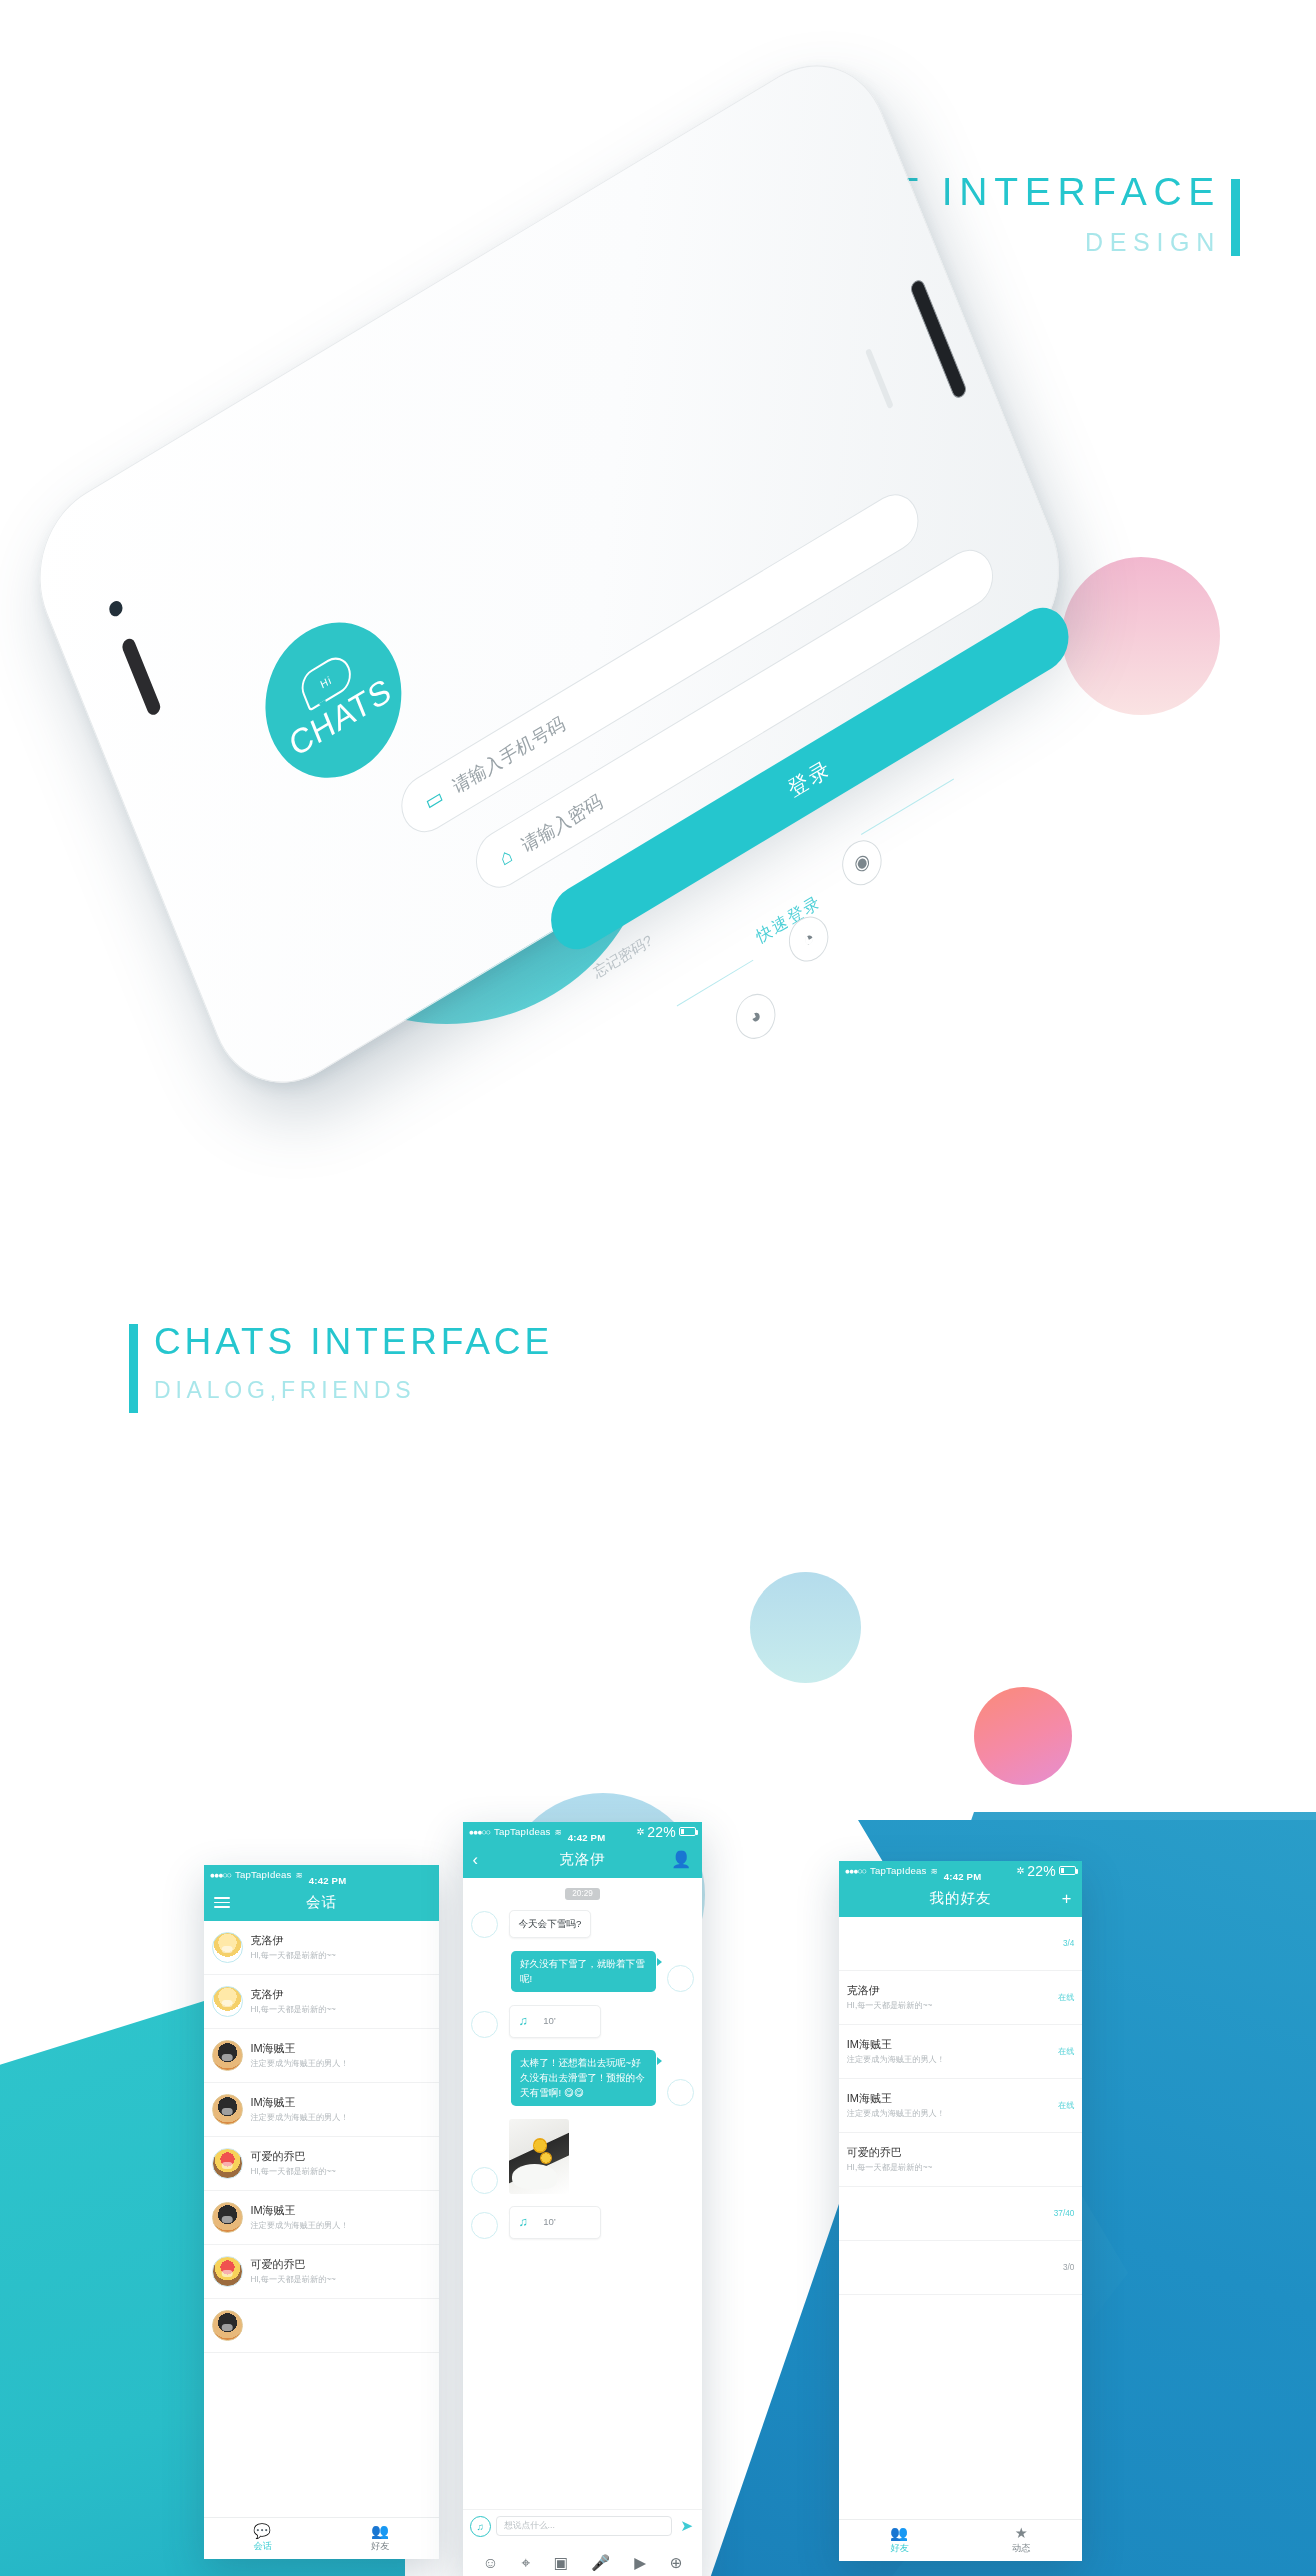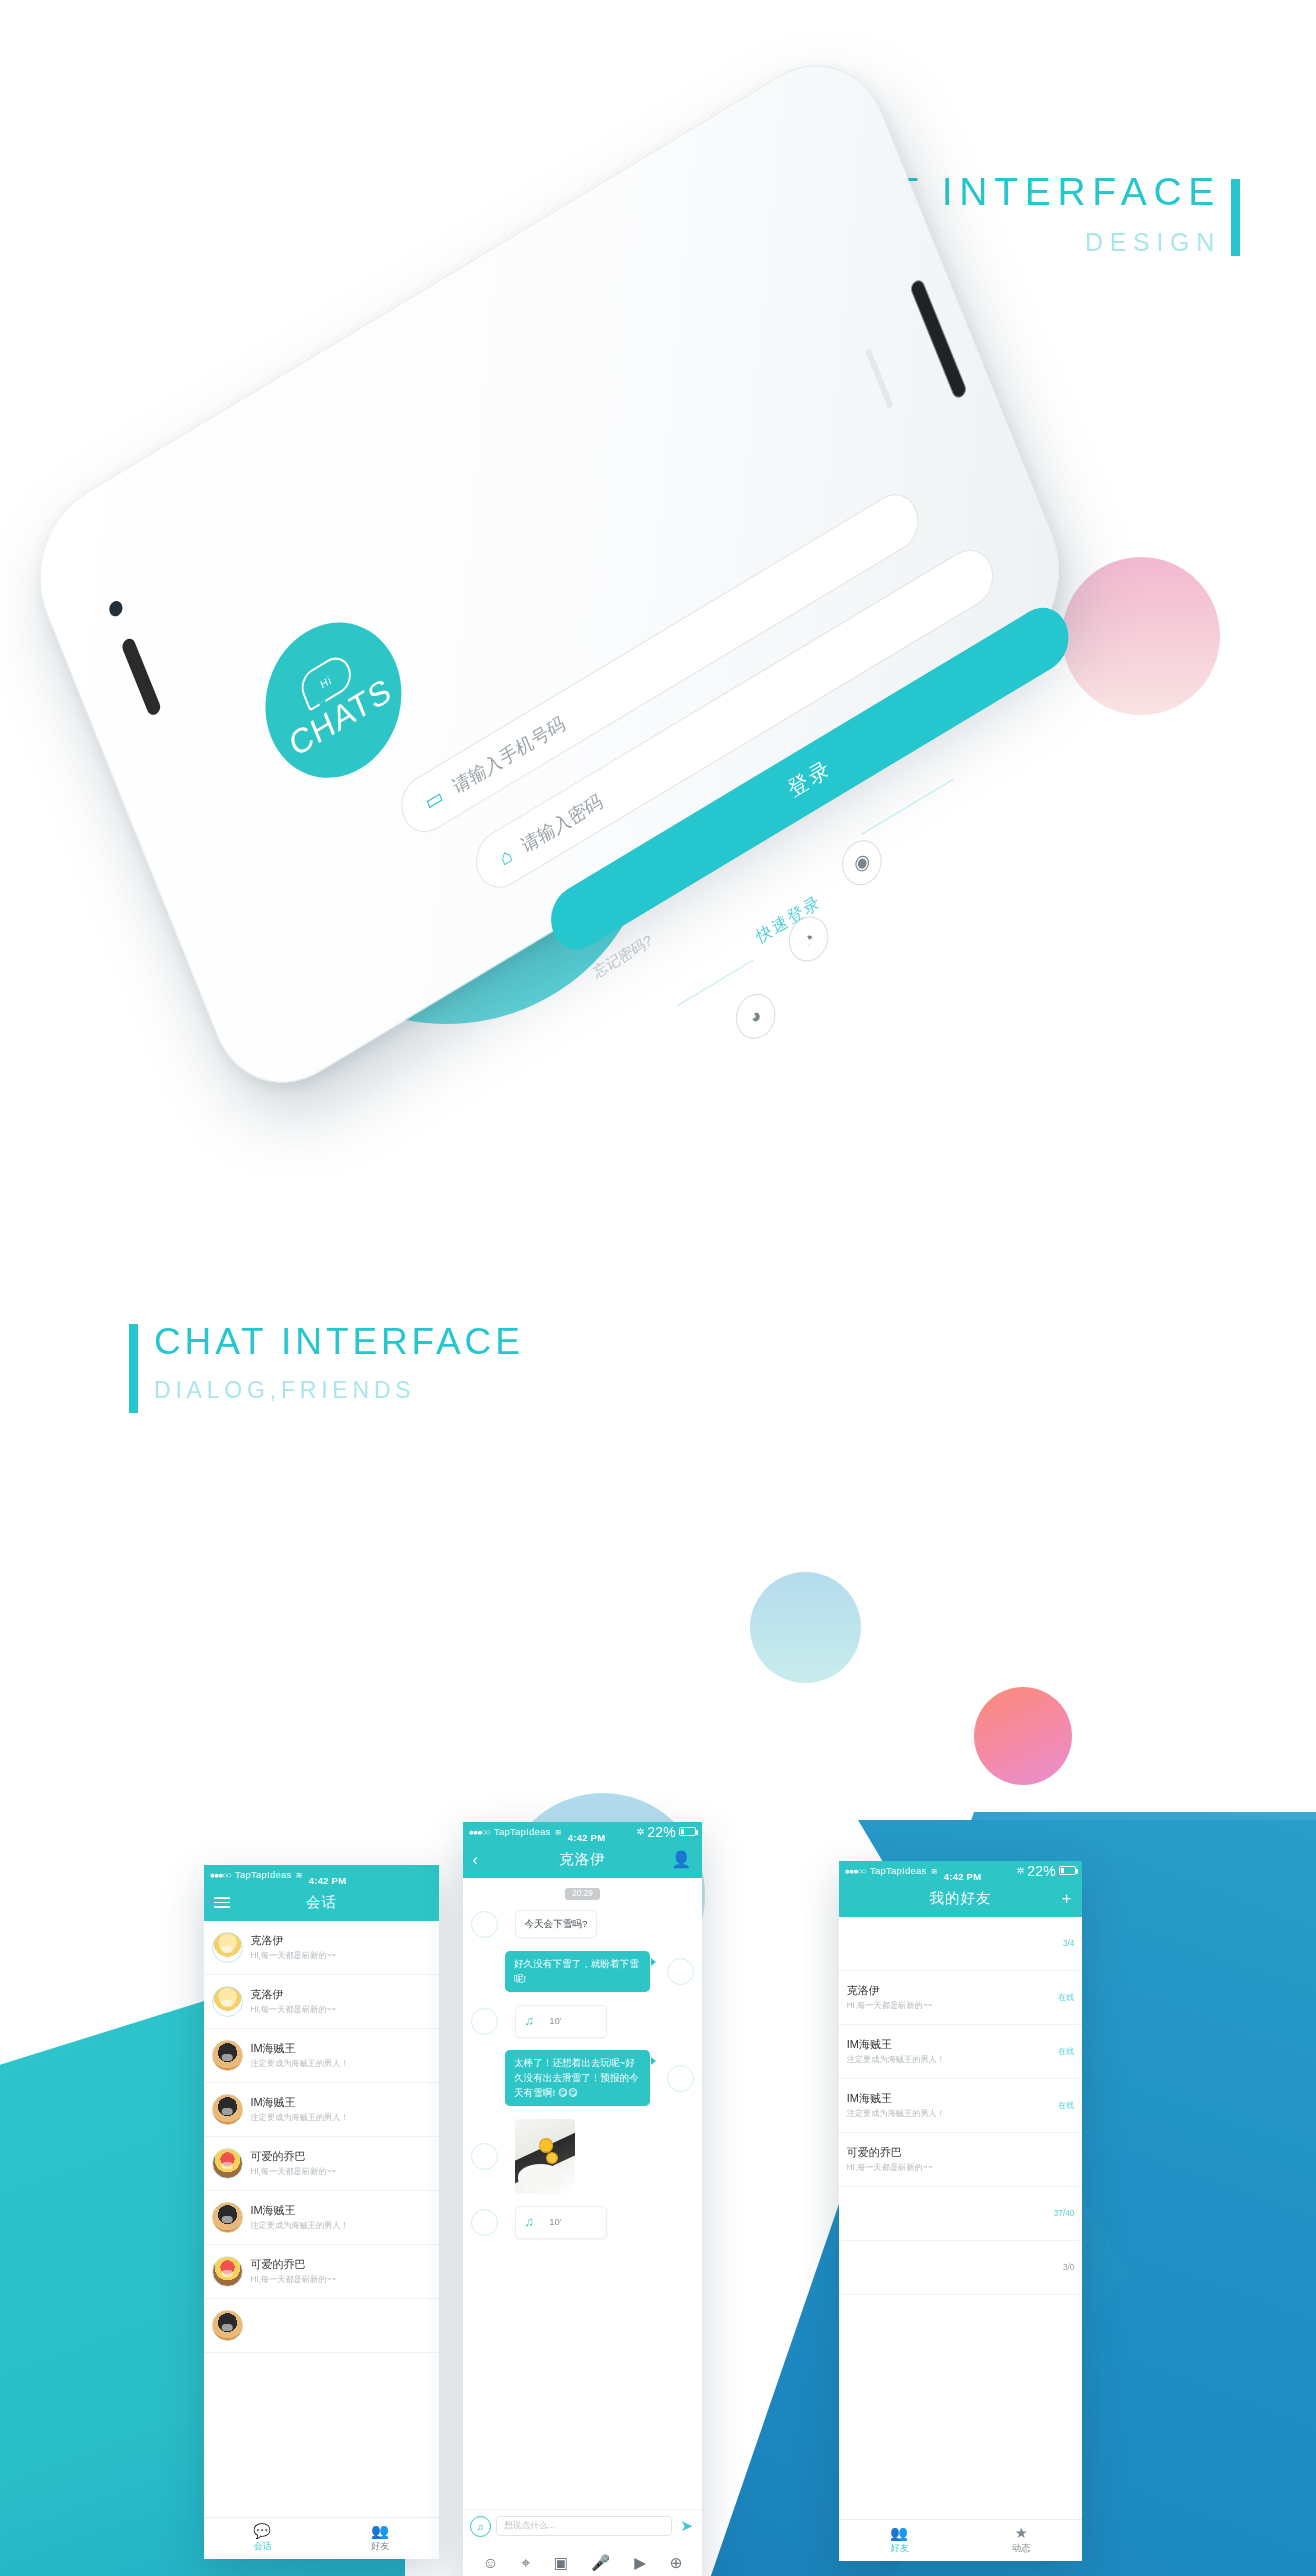--- a/index.html
+++ b/index.html
@@ -205,21 +205,21 @@
   }
   .tab { flex:1; display:flex; flex-direction:column; align-items:center; justify-content:center; gap:1.9px;
          font-size:9.2px; color:#7e878c; }
   .tab.active { color:#3ccdd2; }
   .tab .ti { font-size:14.5px; line-height:1; }
 
   
   .chat-area { height:calc(100% - 75px); background:#fff; padding:7.7px 7.7px 0; overflow:hidden; position:relative; }
   .time-chip { margin:1.9px auto 9.6px; width:fit-content; background:#c9ccce; color:#fff; font-size:8.2px;
                padding:1.9px 7.7px; border-radius:2.9px; }
-  .row { display:flex; align-items:center; gap:17px; margin-bottom:12.5px; }
+  .row { display:flex; align-items:flex-end; gap:11px; margin-bottom:12.5px; }
   .row.me { justify-content:flex-end; }
   .av-sm { width:27px; height:27px; border-radius:50%; flex:0 0 27px; position:relative; overflow:hidden;
            border:1px solid #cfeef2; }
   .bub {
     position:relative; max-width:145px; padding:5.8px 8.7px; font-size:9.6px; line-height:1.55;
     border-radius:4.8px;
   }
   .bub.them { background:#fff; color:#3b4347; border:1px solid #eceeef; box-shadow:0 1px 1.9px rgba(0,0,0,.05); }
   .bub.them::before { content:""; position:absolute; left:-5.8px; top:6.7px; width:0;height:0;
     border-top:4.8px solid transparent; border-bottom:4.8px solid transparent; border-right:5.8px solid #fff; }
@@ -304,21 +304,21 @@
         <div class="soc soc-1">◕</div>
         <div class="soc soc-2">◔</div>
         <div class="soc soc-3">◉</div>
       </div>
     </div>
   </section>
 
   <section class="sec2">
 
     <div class="s2-bar"></div>
-    <div class="s2-title">CHAT INTERFACE</div>
+    <div class="s2-title">CHATS INTERFACE</div>
     <div class="s2-sub">DIALOG,FRIENDS</div>
 
     <div class="c-blue-top"></div>
     <div class="c-pink"></div>
     <div class="c-blue-big"></div>
 
     <div class="band-right2"></div>
     <div class="band-right"></div>
     <div class="band-left">
       

